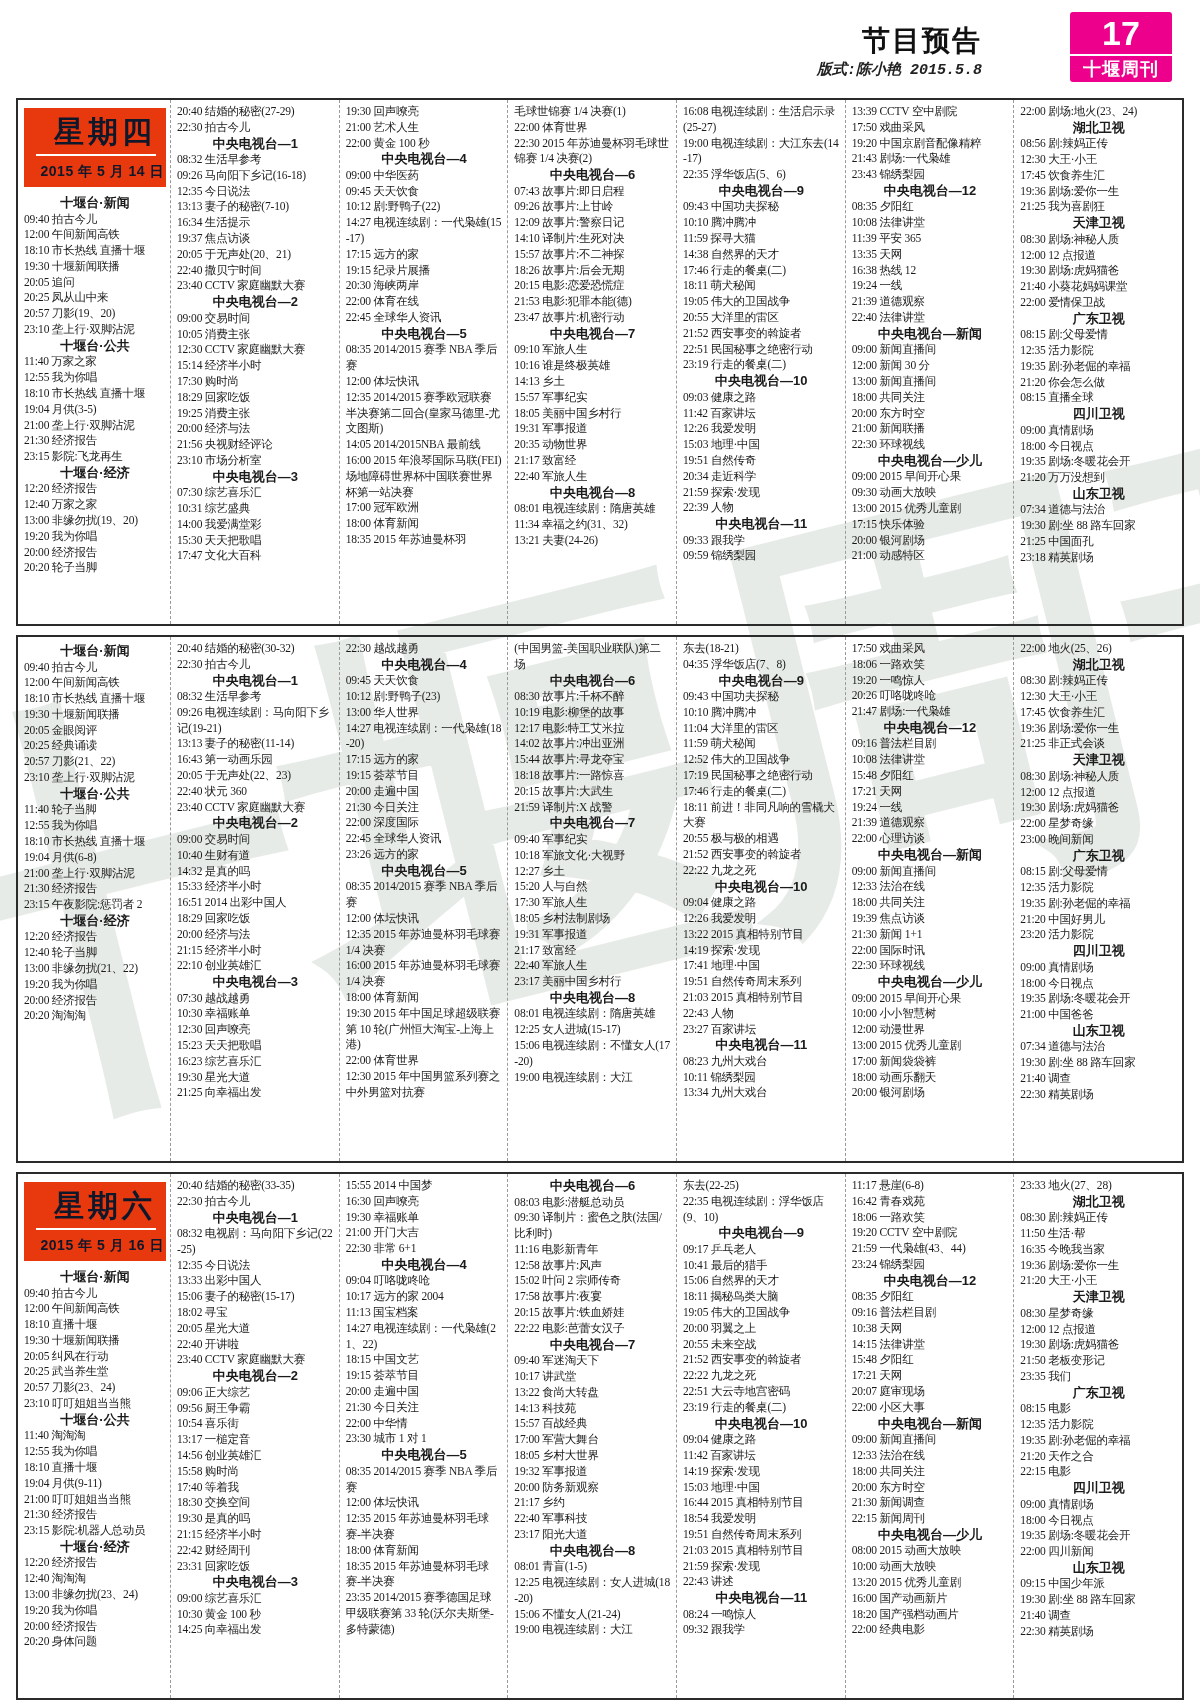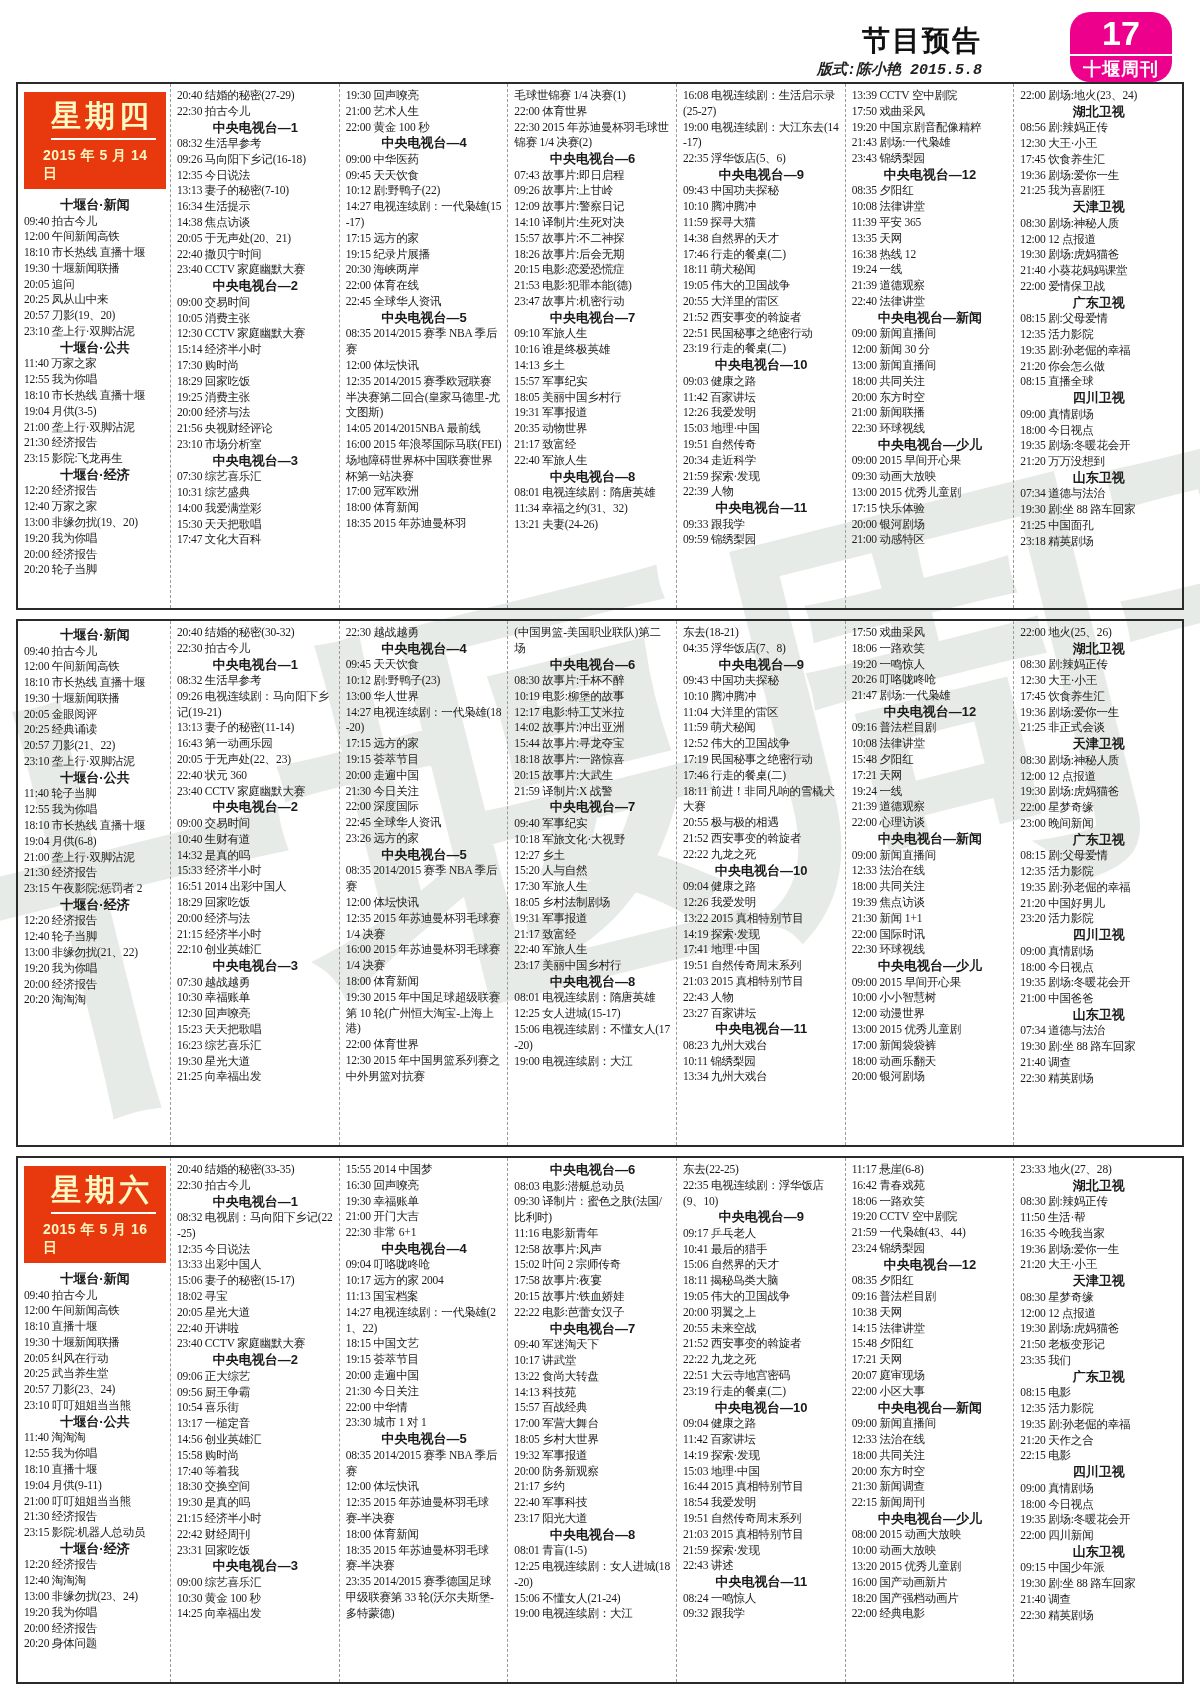--- a/index.html
+++ b/index.html
@@ -1,44 +1,44 @@
 <!DOCTYPE html>
 <html style="--red: #e8380d; --magenta: #ec008c;"><head>
 <meta charset="utf-8">
 <style>
   html,body{margin:0;padding:0;background:#f2f2f2;}
   #page{position:relative;width:1200px;height:1707px;background:#ffffff;overflow:hidden;
         font-family:"Liberation Serif","DejaVu Serif",serif;color:#1a1a1a;}
   
-  #masthead{position:relative;height:82px;}
+  #masthead{position:relative;height:98px;}
   .mh-title{position:absolute;top:22px;right:218px;font-family:"Liberation Sans","DejaVu Sans",sans-serif;
             font-weight:bold;font-size:28px;letter-spacing:2px;color:#111;}
   .mh-credit{position:absolute;top:60px;right:218px;font-family:Liberation Mono, monospace;
              font-style:italic;font-weight:bold;font-size:15px;color:#222;}
-  .mh-box{position:absolute;top:12px;right:28px;width:102px;border-radius:20px;overflow:hidden;}
+  .mh-box{position:absolute;top:12px;right:28px;width:102px;border-radius:3px;overflow:hidden;}
   .mh-page{background:var(--magenta);color:#fff;text-align:center;font-family:"Liberation Sans",sans-serif;
            font-weight:bold;font-size:34px;line-height:42px;border-bottom:2px solid #fff;}
   .mh-brand{background:var(--magenta);color:#fff;text-align:center;font-family:"Liberation Sans",sans-serif;
             font-weight:bold;font-size:18px;line-height:26px;letter-spacing:1px;}
   
   #watermark{position:absolute;top:470px;left:-140px;font-size:430px;font-weight:bold;white-space:nowrap;
              font-family:"Liberation Sans",sans-serif;color:rgba(168,184,170,0.28);transform:rotate(-14deg);
              z-index:1;pointer-events:none;}
   
   #days{position:relative;z-index:2;}
   .section{box-sizing:border-box;margin:0 16px 9px 16px;height:528px;border:2px solid #2a2a2a;
            background:transparent;overflow:hidden;}
   .cols{display:flex;height:100%;}
   .col{box-sizing:border-box;flex:1;padding:4px 5px 16px 6px;border-left:1px dashed #9a9a9a;overflow:hidden;}
   .col-first{flex:0 0 152px;border-left:none;padding:6px 4px 2px 6px;}
   .ln{font-size:11.5px;line-height:15.8px;letter-spacing:-0.2px;word-break:break-all;}
   .ch{font-family:"Liberation Sans","DejaVu Sans",sans-serif;font-weight:bold;font-size:13px;
       line-height:16.5px;text-align:center;letter-spacing:0;}
   
-  .daybox{background:var(--red);color:#fef9c3;text-align:left;margin:2px 0 8px 0;padding:6px 2px 7px 19px;}
+  .daybox{background:var(--red);color:#0f172a;text-align:right;margin:2px 0 8px 0;padding:6px 2px 7px 4px;}
   .dayname{font-family:"Liberation Sans","DejaVu Sans",sans-serif;font-weight:bold;font-size:30px;
            line-height:36px;letter-spacing:4px;border-bottom:2px solid #fff;padding-bottom:4px;margin:0 8px;}
   .daydate{font-family:"Liberation Sans","DejaVu Sans",sans-serif;font-weight:bold;font-size:14px;
            line-height:18px;padding-top:6px;letter-spacing:0.5px;}
 </style>
 </head>
 <body>
 
 <div id="page">
   <div id="watermark">十堰周刊</div>
@@ -87,21 +87,21 @@
           </div>
           <div class="col">
             <div class="ln">20:40 结婚的秘密(27-29)</div>
             <div class="ln">22:30 拍古今儿</div>
             <div class="ch">中央电视台—1</div>
             <div class="ln">08:32 生活早参考</div>
             <div class="ln">09:26 马向阳下乡记(16-18)</div>
             <div class="ln">12:35 今日说法</div>
             <div class="ln">13:13 妻子的秘密(7-10)</div>
             <div class="ln">16:34 生活提示</div>
-            <div class="ln">14:38 焦点访谈</div>
+            <div class="ln">19:37 焦点访谈</div>
             <div class="ln">20:05 于无声处(20、21)</div>
             <div class="ln">22:40 撒贝宁时间</div>
             <div class="ln">23:40 CCTV 家庭幽默大赛</div>
             <div class="ch">中央电视台—2</div>
             <div class="ln">09:00 交易时间</div>
             <div class="ln">10:05 消费主张</div>
             <div class="ln">12:30 CCTV 家庭幽默大赛</div>
             <div class="ln">15:14 经济半小时</div>
             <div class="ln">17:30 购时尚</div>
             <div class="ln">18:29 回家吃饭</div>

